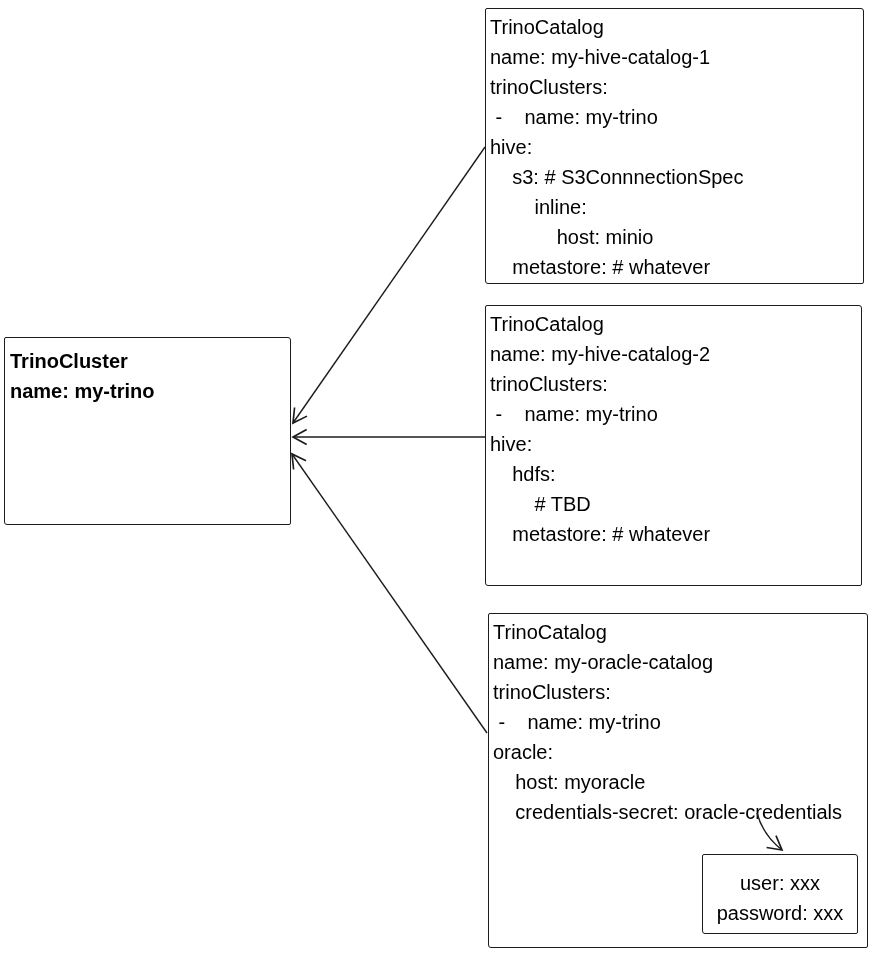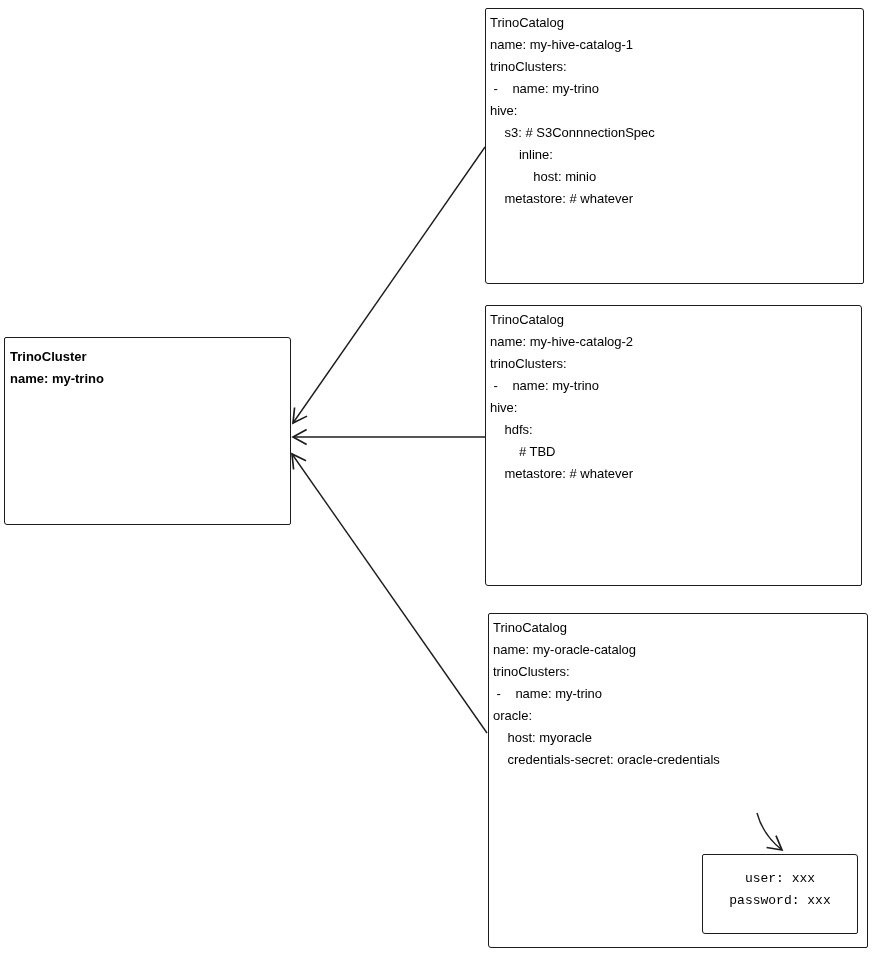--- a/index.html
+++ b/index.html
@@ -13,32 +13,32 @@
     color: #000000;
     overflow: hidden;
   }
   .box {
     position: absolute;
     background: #ffffff;
     border: 1.6px solid #1c1c1c;
     border-radius: 2px 3px 2px 3px;
   }
   .yaml {
-    font-size: 13px;
-    line-height: 22px;
+    font-size: 20px;
+    line-height: 30px;
     white-space: pre;
     padding: 3px 4px;
   }
   #cluster-box   { left: 4px;   top: 337px; width: 287px; height: 188px; font-weight: bold; }
   #cluster-box .yaml { padding-top: 8px; padding-left: 5px; }
   #catalog1-box  { left: 485px; top: 8px;   width: 379px; height: 276px; }
   #catalog2-box  { left: 485px; top: 305px; width: 377px; height: 281px; }
   #catalog3-box  { left: 488px; top: 613px; width: 380px; height: 335px; }
   #secret-box    { left: 702px; top: 854px; width: 156px; height: 80px; }
-  #secret-box .yaml { padding-top: 13px; text-align: center; white-space: pre; font-family: Liberation Mono, monospace; }
+  #secret-box .yaml { padding-top: 13px; text-align: center; white-space: pre; }
   svg.connectors {
     position: absolute;
     left: 0; top: 0;
     width: 872px;
     height: 954px;
     pointer-events: none;
   }
   svg.connectors path.edge {
     fill: none;
     stroke: #1c1c1c;

